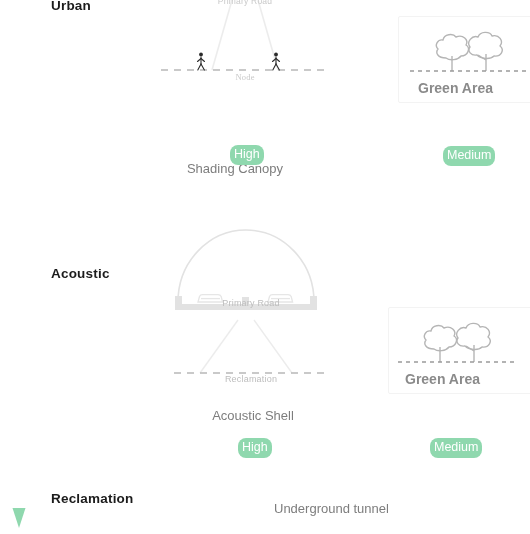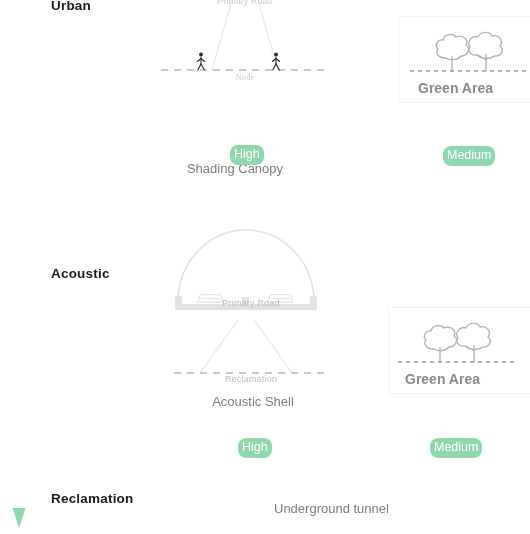--- a/index.html
+++ b/index.html
@@ -164,21 +164,21 @@
 
       <path d="M78,95 L40,148" stroke="#ececec" stroke-width="1.4" fill="none"></path>
       <path d="M94,95 L132,148" stroke="#ececec" stroke-width="1.4" fill="none"></path>
 
       <line x1="14" y1="148" x2="170" y2="148" stroke="#b8b8b8" stroke-width="1.3" stroke-dasharray="7 6"></line>
     </svg>
   </div>
   <div class="tiny mid" style="left:196px;top:298px;width:110px;">Primary Road</div>
   <div class="tiny mid" style="left:196px;top:374px;width:110px;">Reclamation</div>
 
-  <div class="cell-caption" style="left:173px;top:394px;width:160px;">Acoustic Shell</div>
+  <div class="cell-caption" style="left:173px;top:408px;width:160px;">Acoustic Shell</div>
   <div class="badge" style="left:238px;top:438px;">High</div>
 
   <div class="ga-card" style="left:388px;top:307px;width:150px;height:85px;"></div>
   <div class="cell" style="left:393px;top:313px;width:130px;height:60px;">
     <svg width="130" height="60" viewBox="0 0 130 60">
       <g fill="none" stroke="#b5b5b5" stroke-width="1.4" stroke-linejoin="round">
         <path d="M41,36 C33,36 30,31 33,27 C29,23 33,17 38,18
                  C39,12 48,11 51,15 C58,12 64,18 61,23
                  C66,26 63,34 56,34 C53,38 45,39 41,36 Z"></path>
         <line x1="47" y1="34" x2="47" y2="49"></line>

